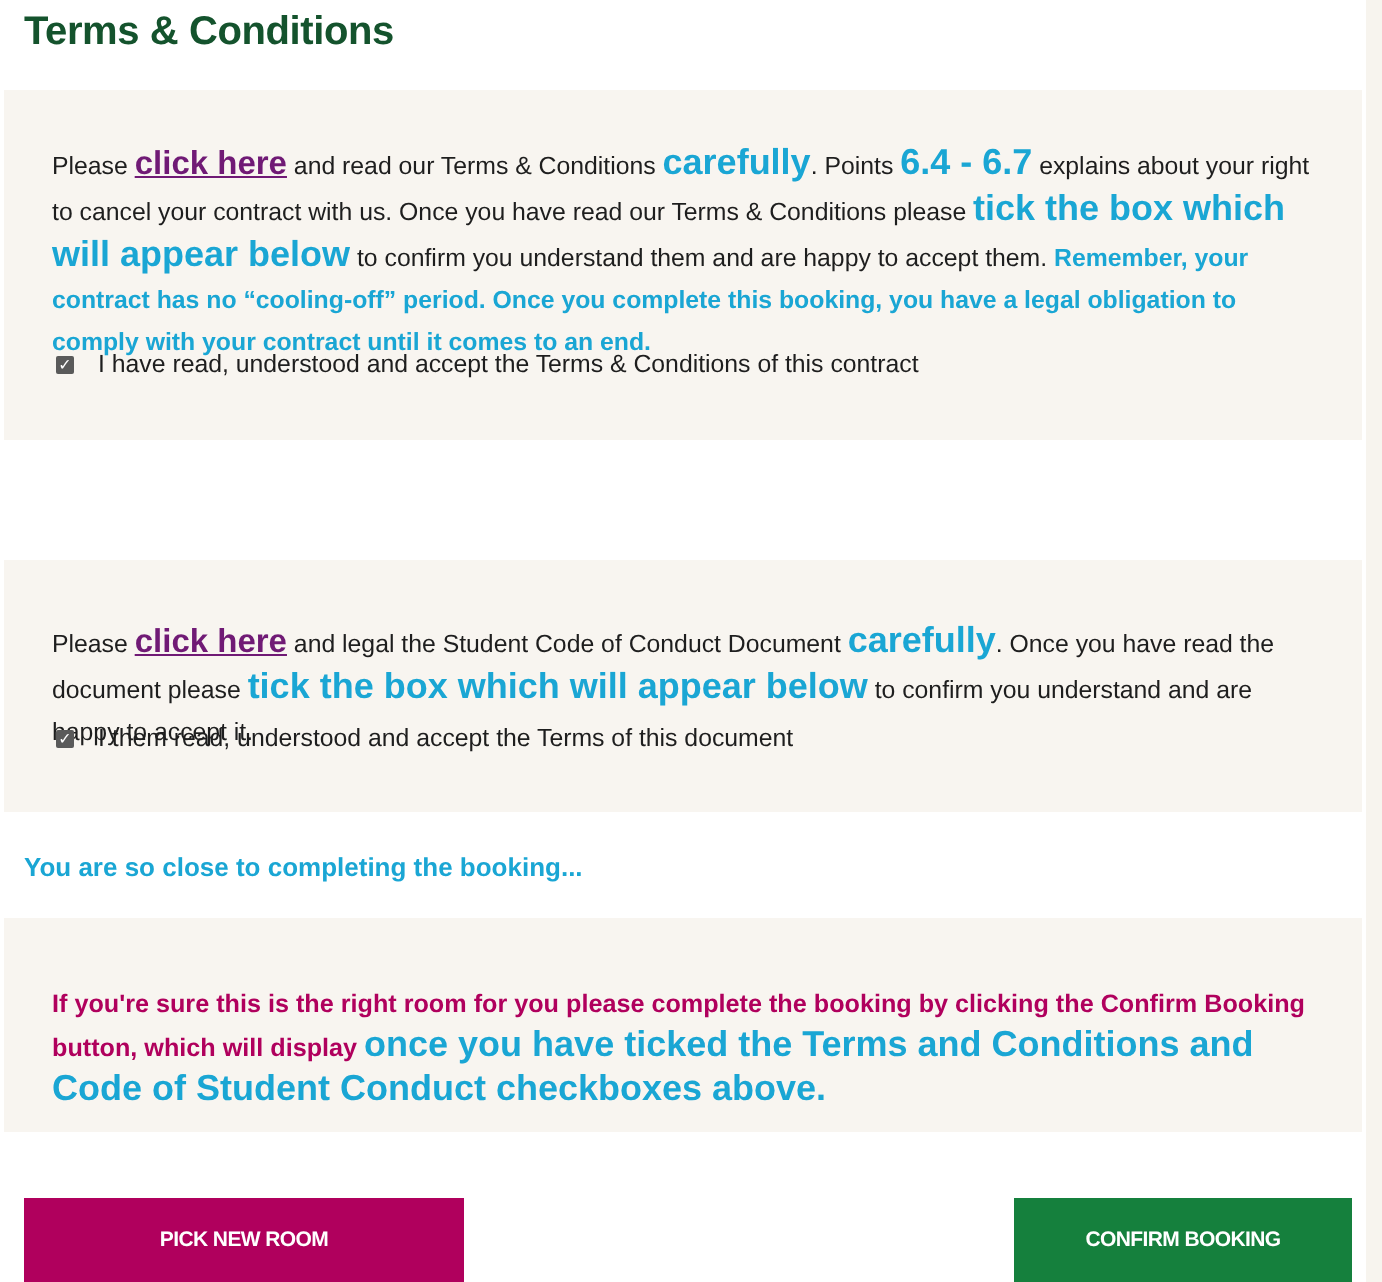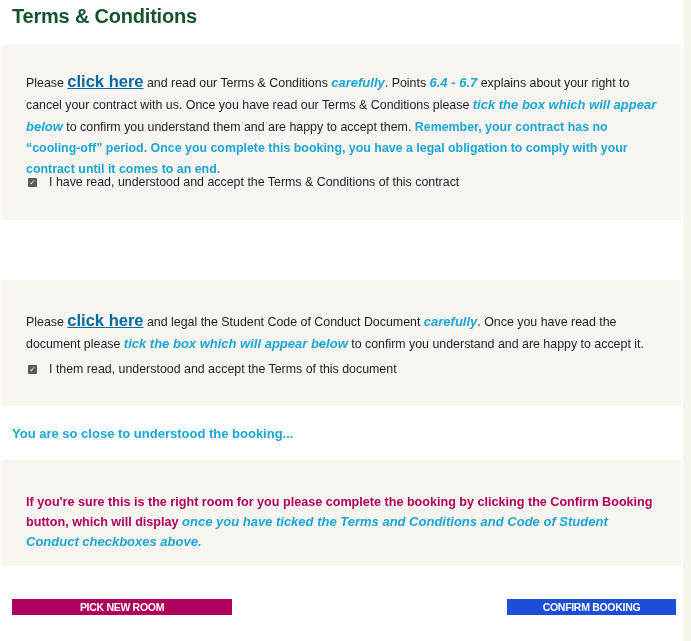--- a/index.html
+++ b/index.html
@@ -13,39 +13,39 @@
   h2 {
     margin: 0; position: absolute; left: 12px;
     font-size: 20px; font-weight: bold; color: #14532d; letter-spacing: -0.2px;
   }
   .panel { position: absolute; left: 2px; width: 679px; background: #f8f5f0; }
   .para {
     position: absolute; left: 24px; width: 635px;
     font-size: 12.4px; line-height: 21px; color: #1e1e1e;
   }
   .hl { color: #1aa6d4; font-weight: bold; }
-  .hl-lg { font-size: 13px; font-style: italic; }
+  .hl-lg { font-size: 18px; }
   .hl-sm { font-size: 12.4px; }
-  .lnk { color: #0369a1; font-weight: bold; font-size: 16.5px; text-decoration: underline; cursor: pointer; }
+  .lnk { color: #701a75; font-weight: bold; font-size: 16.5px; text-decoration: underline; cursor: pointer; }
   .check-row { position: absolute; left: 26px; display: flex; align-items: center; font-size: 12.4px; color: #1e1e1e; }
   .cb {
     width: 9px; height: 9px; background: #5a5a5a; border-radius: 1px; margin-right: 12px;
     display: inline-flex; align-items: center; justify-content: center; color: #fff;
     font-size: 8px; line-height: 9px;
   }
   .close-text { position: absolute; left: 12px; top: 426px; font-size: 13px; font-weight: bold; color: #1aa6d4; }
   .pink { color: #b0005d; font-weight: bold; font-size: 12.6px; }
   .btn {
-    position: absolute; top: 599px; height: 16px; border: none;
+    position: absolute; top: 599px; height: 42px; border: none;
     color: #fff; font-family: "Liberation Sans", sans-serif; font-weight: bold;
     font-size: 10.5px; letter-spacing: -0.3px; text-transform: uppercase; cursor: pointer;
     display: flex; align-items: center; justify-content: center;
   }
   .btn-pick { left: 12px; width: 220px; background: #b0005d; }
-  .btn-confirm { left: 507px; width: 169px; background: #1d4ed8; }
+  .btn-confirm { left: 507px; width: 169px; background: #15803d; }
 </style>
 </head>
 <body>
 
 <div class="page">
 
   <h2 style="top:5px;">Terms &amp; Conditions</h2>
 
   <div class="panel" style="top:45px; height:175px;">
     <div class="para" style="top:26px; left:24px;">
@@ -61,21 +61,21 @@
   <div class="panel" style="top:280px; height:126px;">
     <div class="para" style="top:30px; left:24px;">
       <span>Please </span><a class="lnk">click here</a><span> and legal the Student Code of Conduct Document </span><span class="hl hl-lg">carefully</span><span>. Once you have read the document please </span><span class="hl hl-lg">tick the box which will appear below</span><span> to confirm you understand and are happy to accept it.</span>
     </div>
     <div class="check-row" style="top:82px;">
       <span class="cb">✓</span>
       <span>I them read, understood and accept the Terms of this document</span>
     </div>
   </div>
 
-  <div class="close-text">You are so close to understood the booking...</div>
+  <div class="close-text">You are so close to completing the booking...</div>
 
   <div class="panel" style="top:459px; height:107px;">
     <div class="para" style="top:33px; left:24px; line-height:20px;">
       <span class="pink">If you're sure this is the right room for you please complete the booking by clicking the Confirm Booking button, which will display </span><span class="hl hl-lg">once you have ticked the Terms and Conditions and Code of Student Conduct checkboxes above.</span>
     </div>
   </div>
 
   <button class="btn btn-pick">PICK NEW ROOM</button>
   <button class="btn btn-confirm">CONFIRM BOOKING</button>
 </div>

